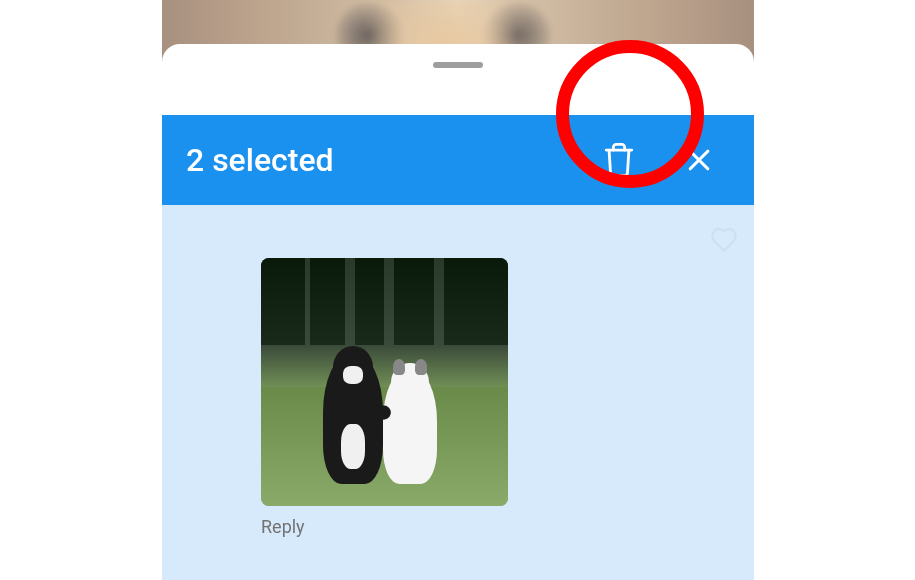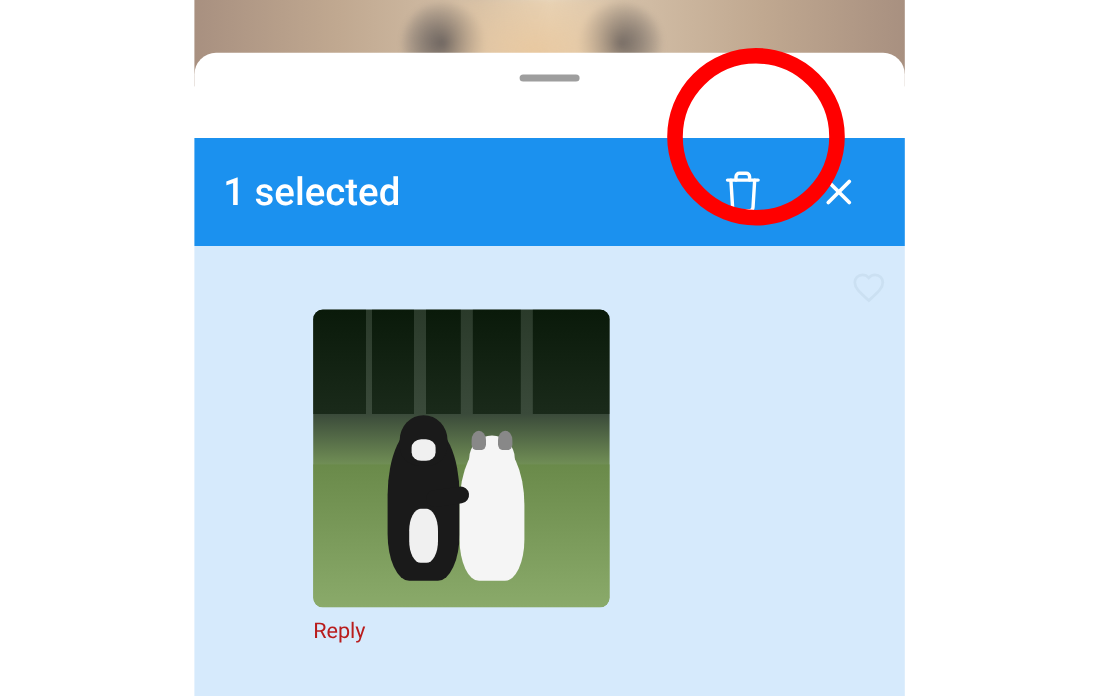--- a/index.html
+++ b/index.html
@@ -209,21 +209,21 @@
       top: 38px;
       left: -28px;
       width: 36px;
       height: 14px;
       background: #1a1a1a;
       border-radius: 8px;
       transform: rotate(-8deg);
     }
     .reply-link {
       margin-top: 10px;
-      color: #b91c1c;
+      color: #737373;
       font-size: 18px;
       font-weight: 400;
     }
     .heart-icon {
       position: absolute;
       top: 22px;
       right: 16px;
       opacity: 0.35;
     }
   </style>
@@ -231,21 +231,21 @@
 <body>
 
 <div class="background-image">
   <div class="bg-blur"></div>
 </div>
 
 <div class="sheet">
   <div class="drag-handle"></div>
 
   <div class="selection-bar">
-    <div class="selection-text">1 selected</div>
+    <div class="selection-text">2 selected</div>
 
     <button class="icon-button trash-button" aria-label="Delete">
       <svg width="34" height="38" viewBox="0 0 24 26" fill="none" stroke="#ffffff" stroke-width="2" stroke-linecap="round">
         <path d="M3 6h18"></path>
         <path d="M8 6V4a2 2 0 0 1 2-2h4a2 2 0 0 1 2 2v2"></path>
         <path d="M19 6l-1 16a2 2 0 0 1-2 2H8a2 2 0 0 1-2-2L5 6"></path>
       </svg>
     </button>
 
     <button class="icon-button close-button" aria-label="Close">

